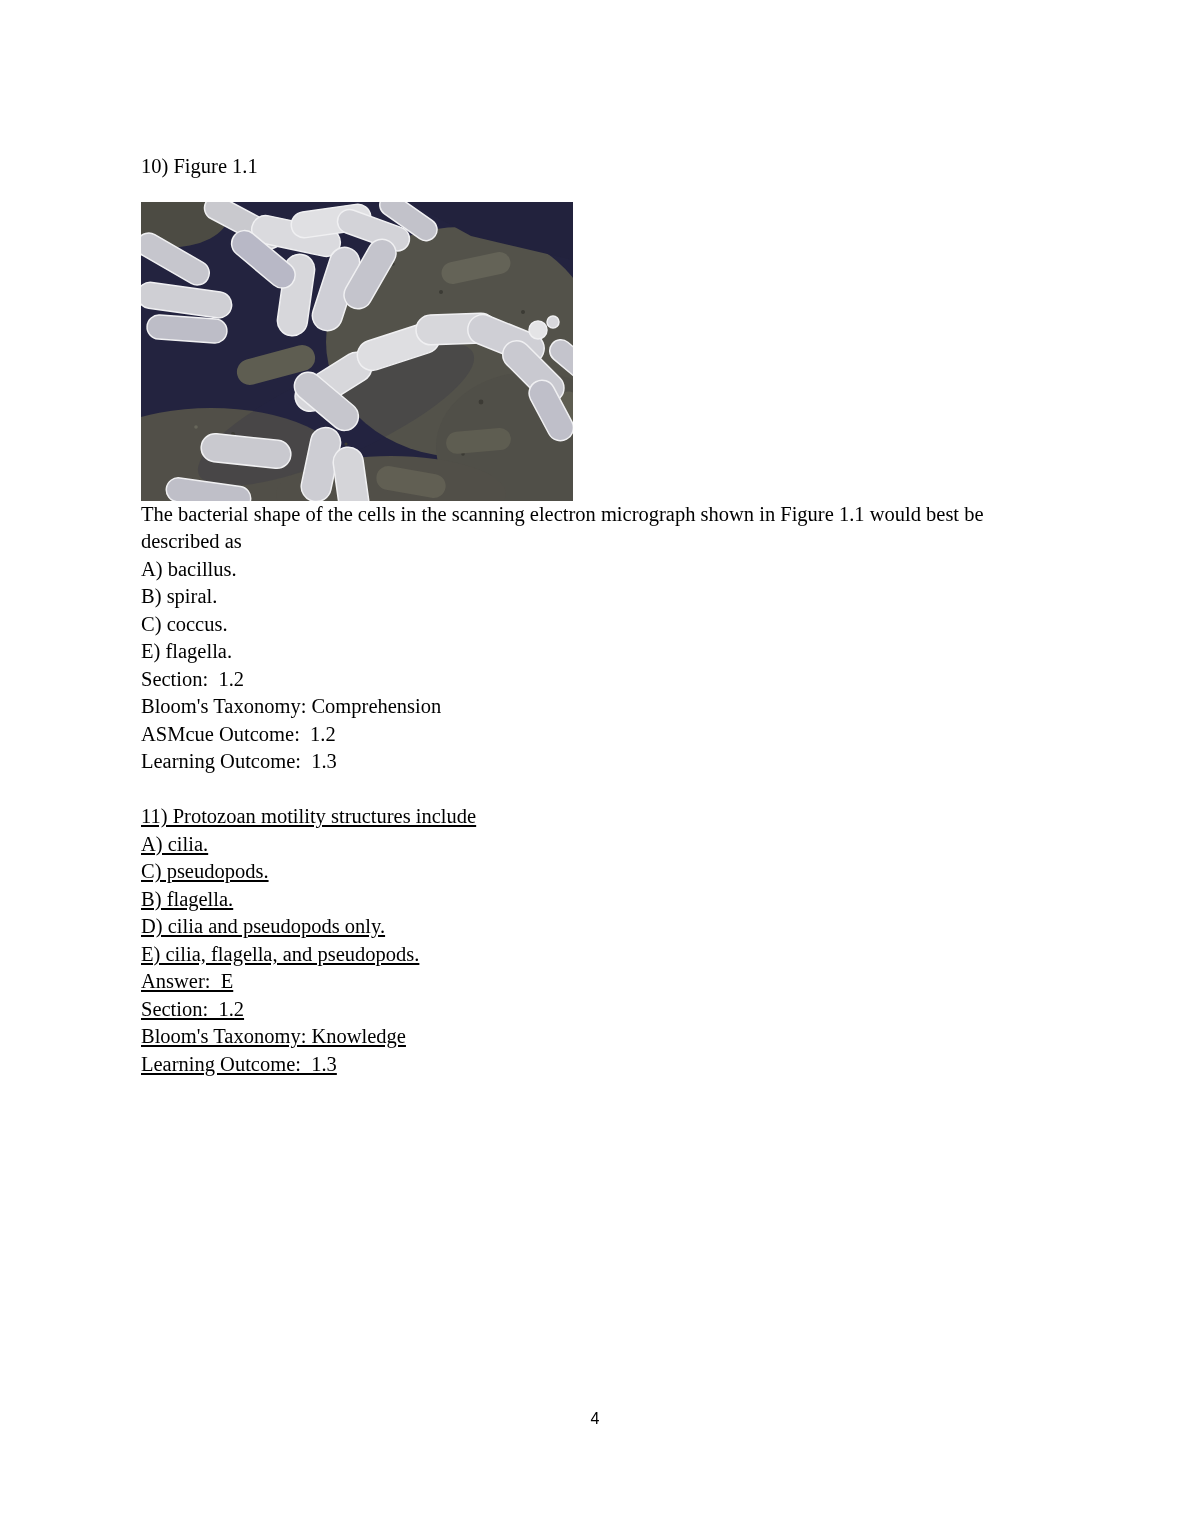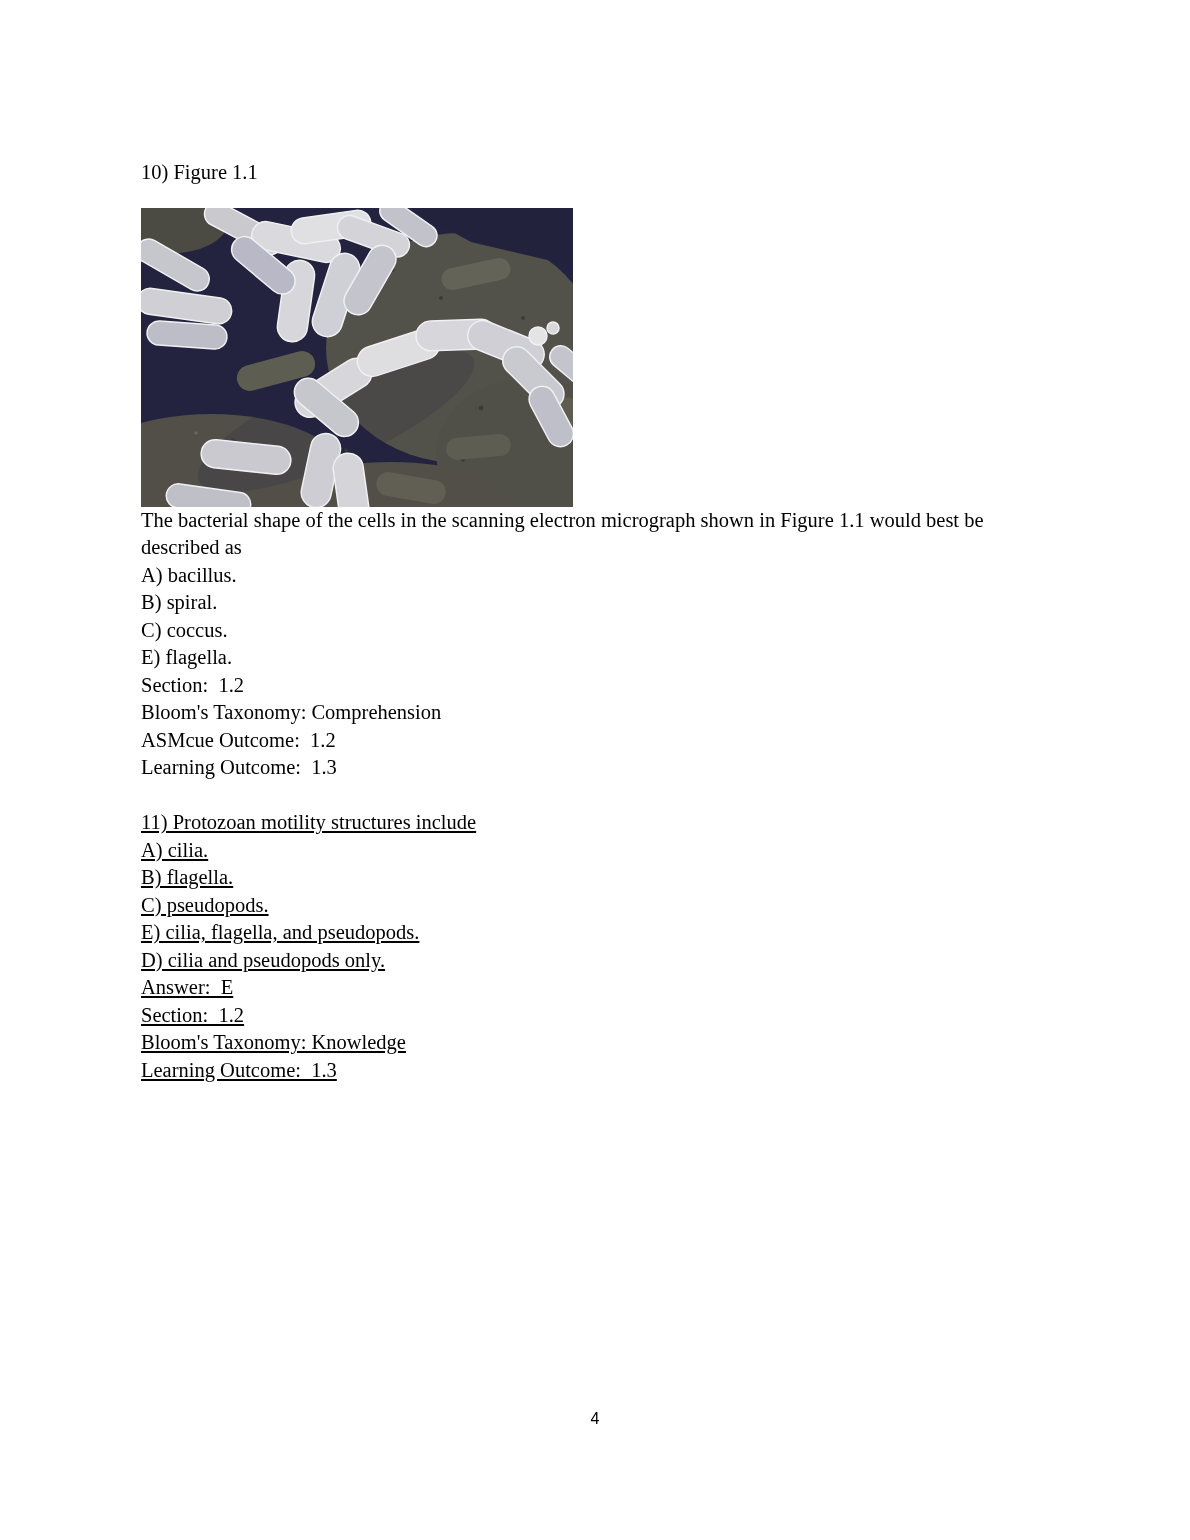--- a/index.html
+++ b/index.html
@@ -11,21 +11,21 @@
     width: 1190px;
     height: 1540px;
     position: relative;
     font-family: "Liberation Serif", serif;
     font-size: 20.5px;
     color: #000000;
   }
   .content {
     position: absolute;
     left: 141px;
-    top: 159px;
+    top: 153px;
     width: 920px;
   }
   .line {
     line-height: 27.5px;
     white-space: pre-wrap;
   }
   .stem {
     line-height: 27.5px;
   }
   .figure-wrap {
@@ -135,24 +135,24 @@
     <div class="line">Section:  1.2</div>
     <div class="line">Bloom's Taxonomy: Comprehension</div>
     <div class="line">ASMcue Outcome:  1.2</div>
     <div class="line">Learning Outcome:  1.3</div>
   </div>
 
   <div class="question-2">
     <div class="line">11) Protozoan motility structures include</div>
     <div>
       <div class="line">A) cilia.</div>
+      <div class="line">C) pseudopods.</div>
       <div class="line">B) flagella.</div>
-      <div class="line">C) pseudopods.</div>
+      <div class="line">D) cilia and pseudopods only.</div>
       <div class="line">E) cilia, flagella, and pseudopods.</div>
-      <div class="line">D) cilia and pseudopods only.</div>
     </div>
     <div>
       <div class="line">Answer:  E</div>
       <div class="line">Section:  1.2</div>
       <div class="line">Bloom's Taxonomy: Knowledge</div>
       <div class="line">Learning Outcome:  1.3</div>
     </div>
   </div>
 
 </div>

